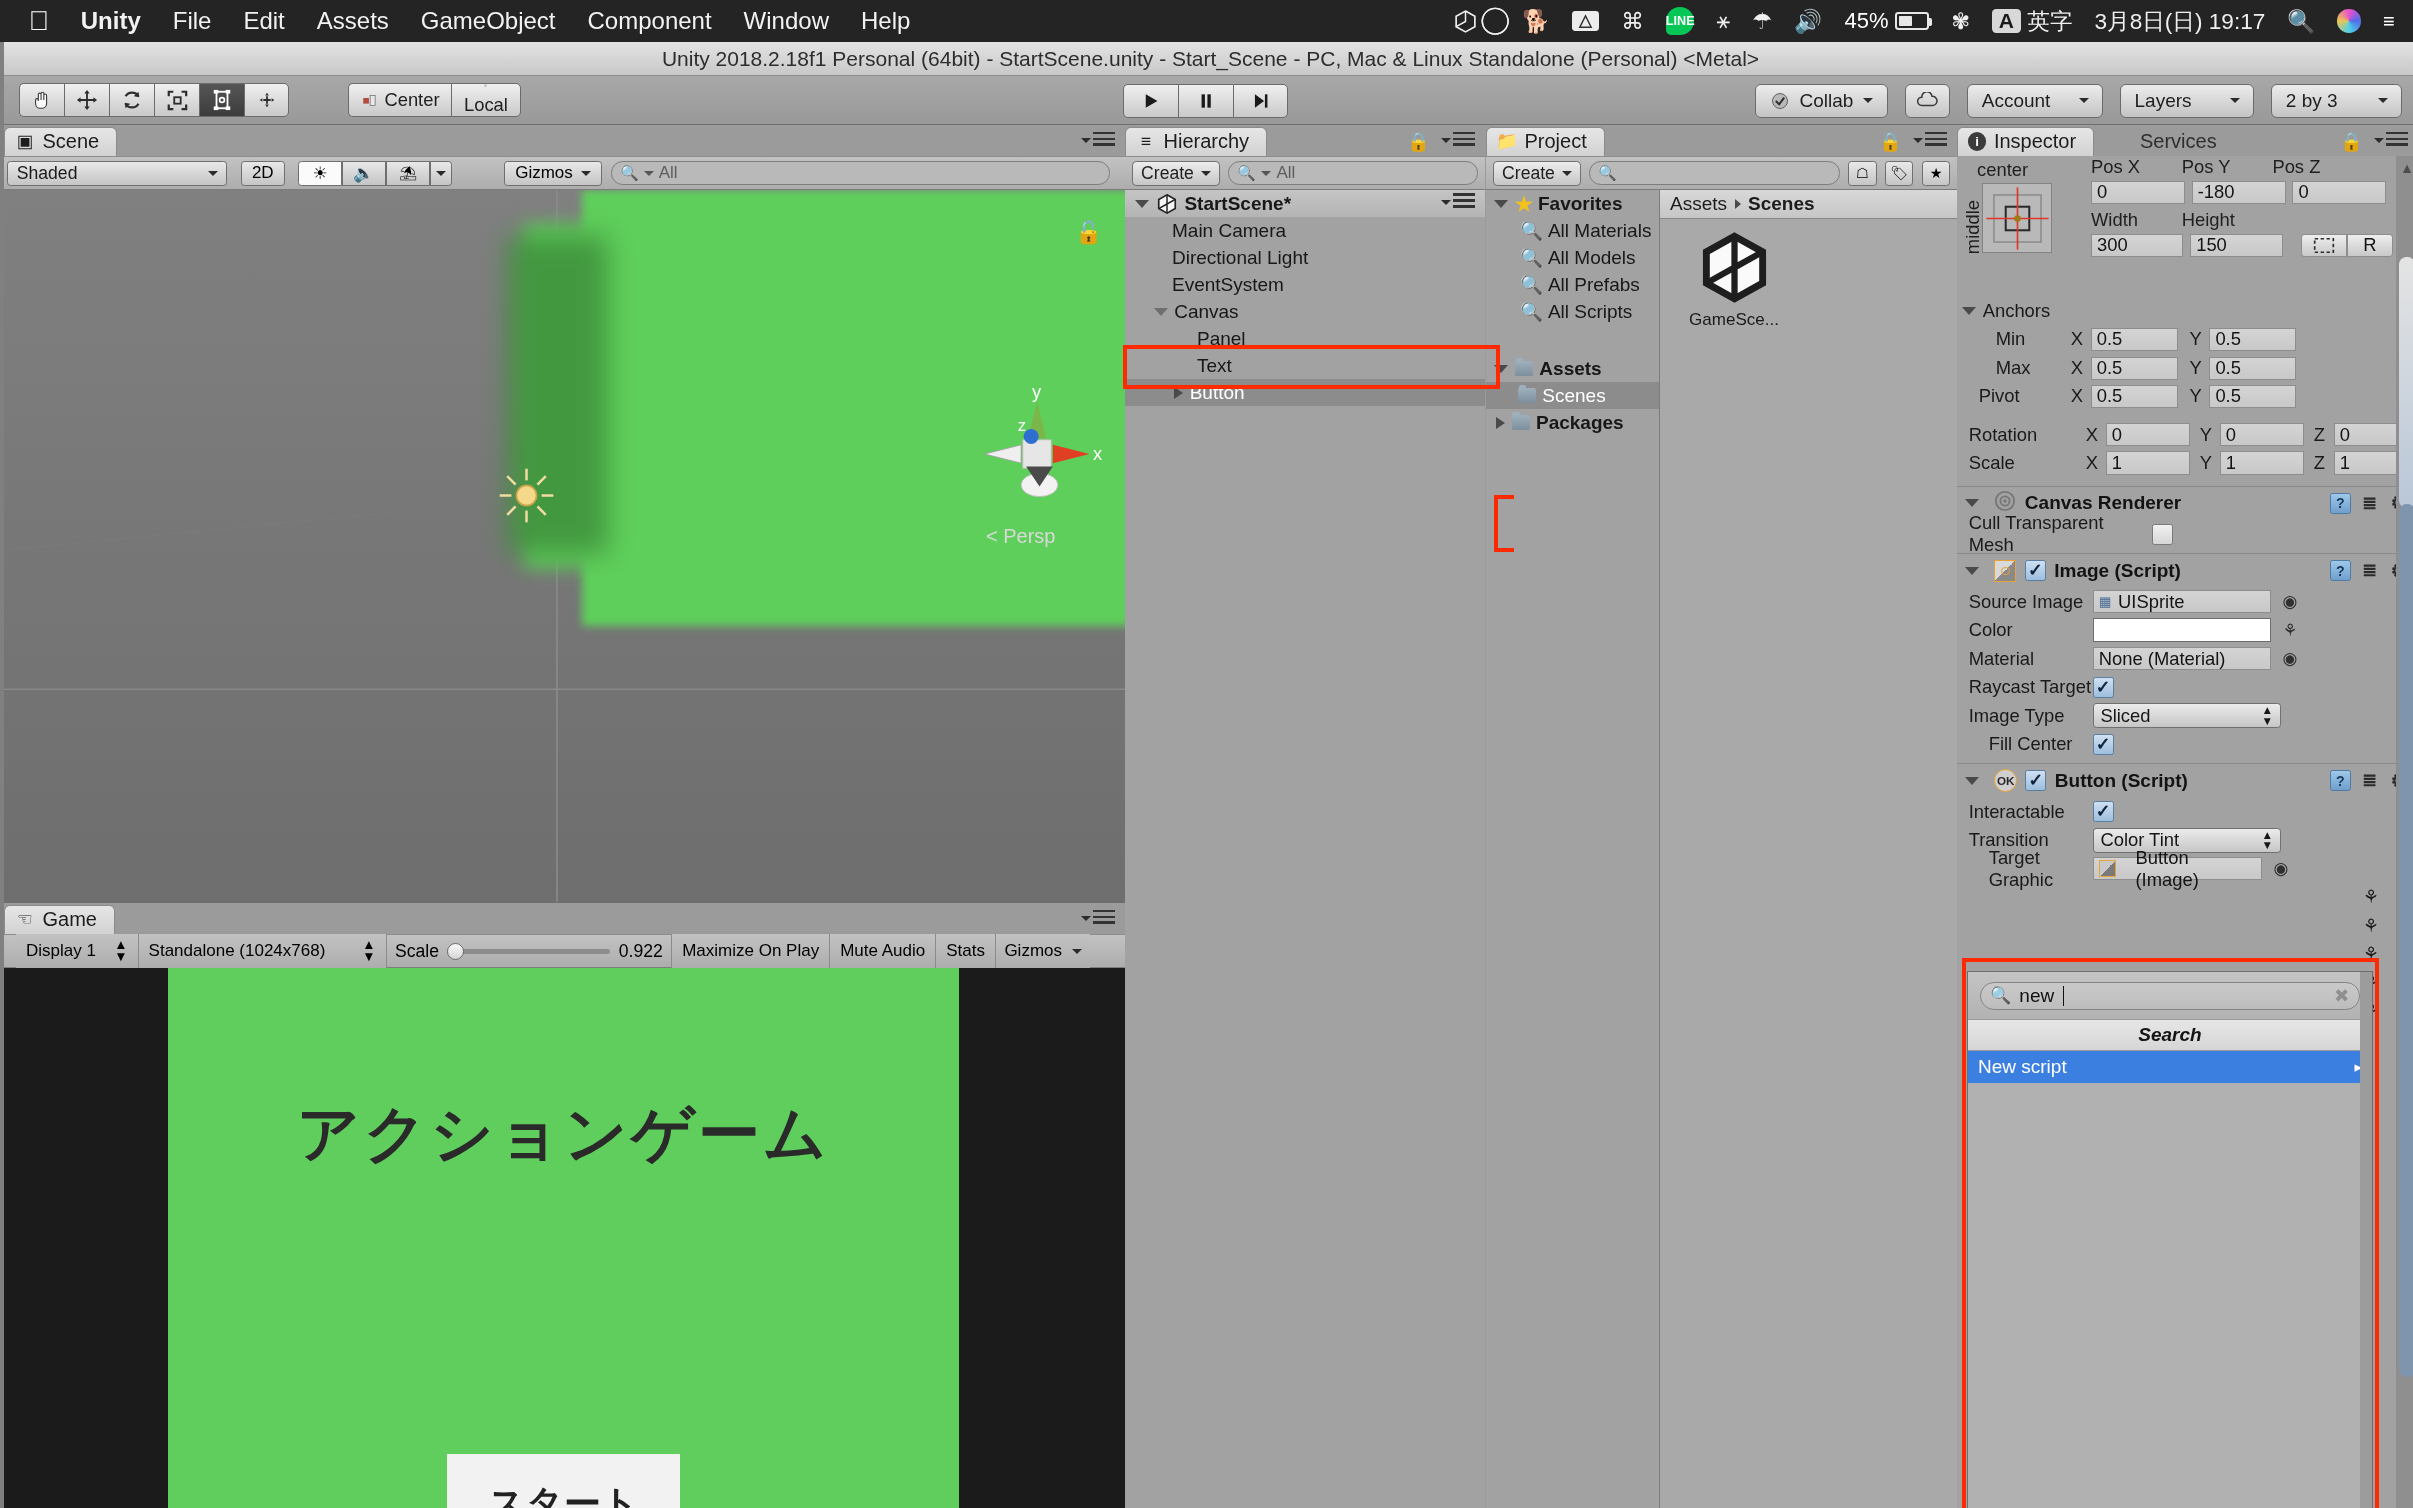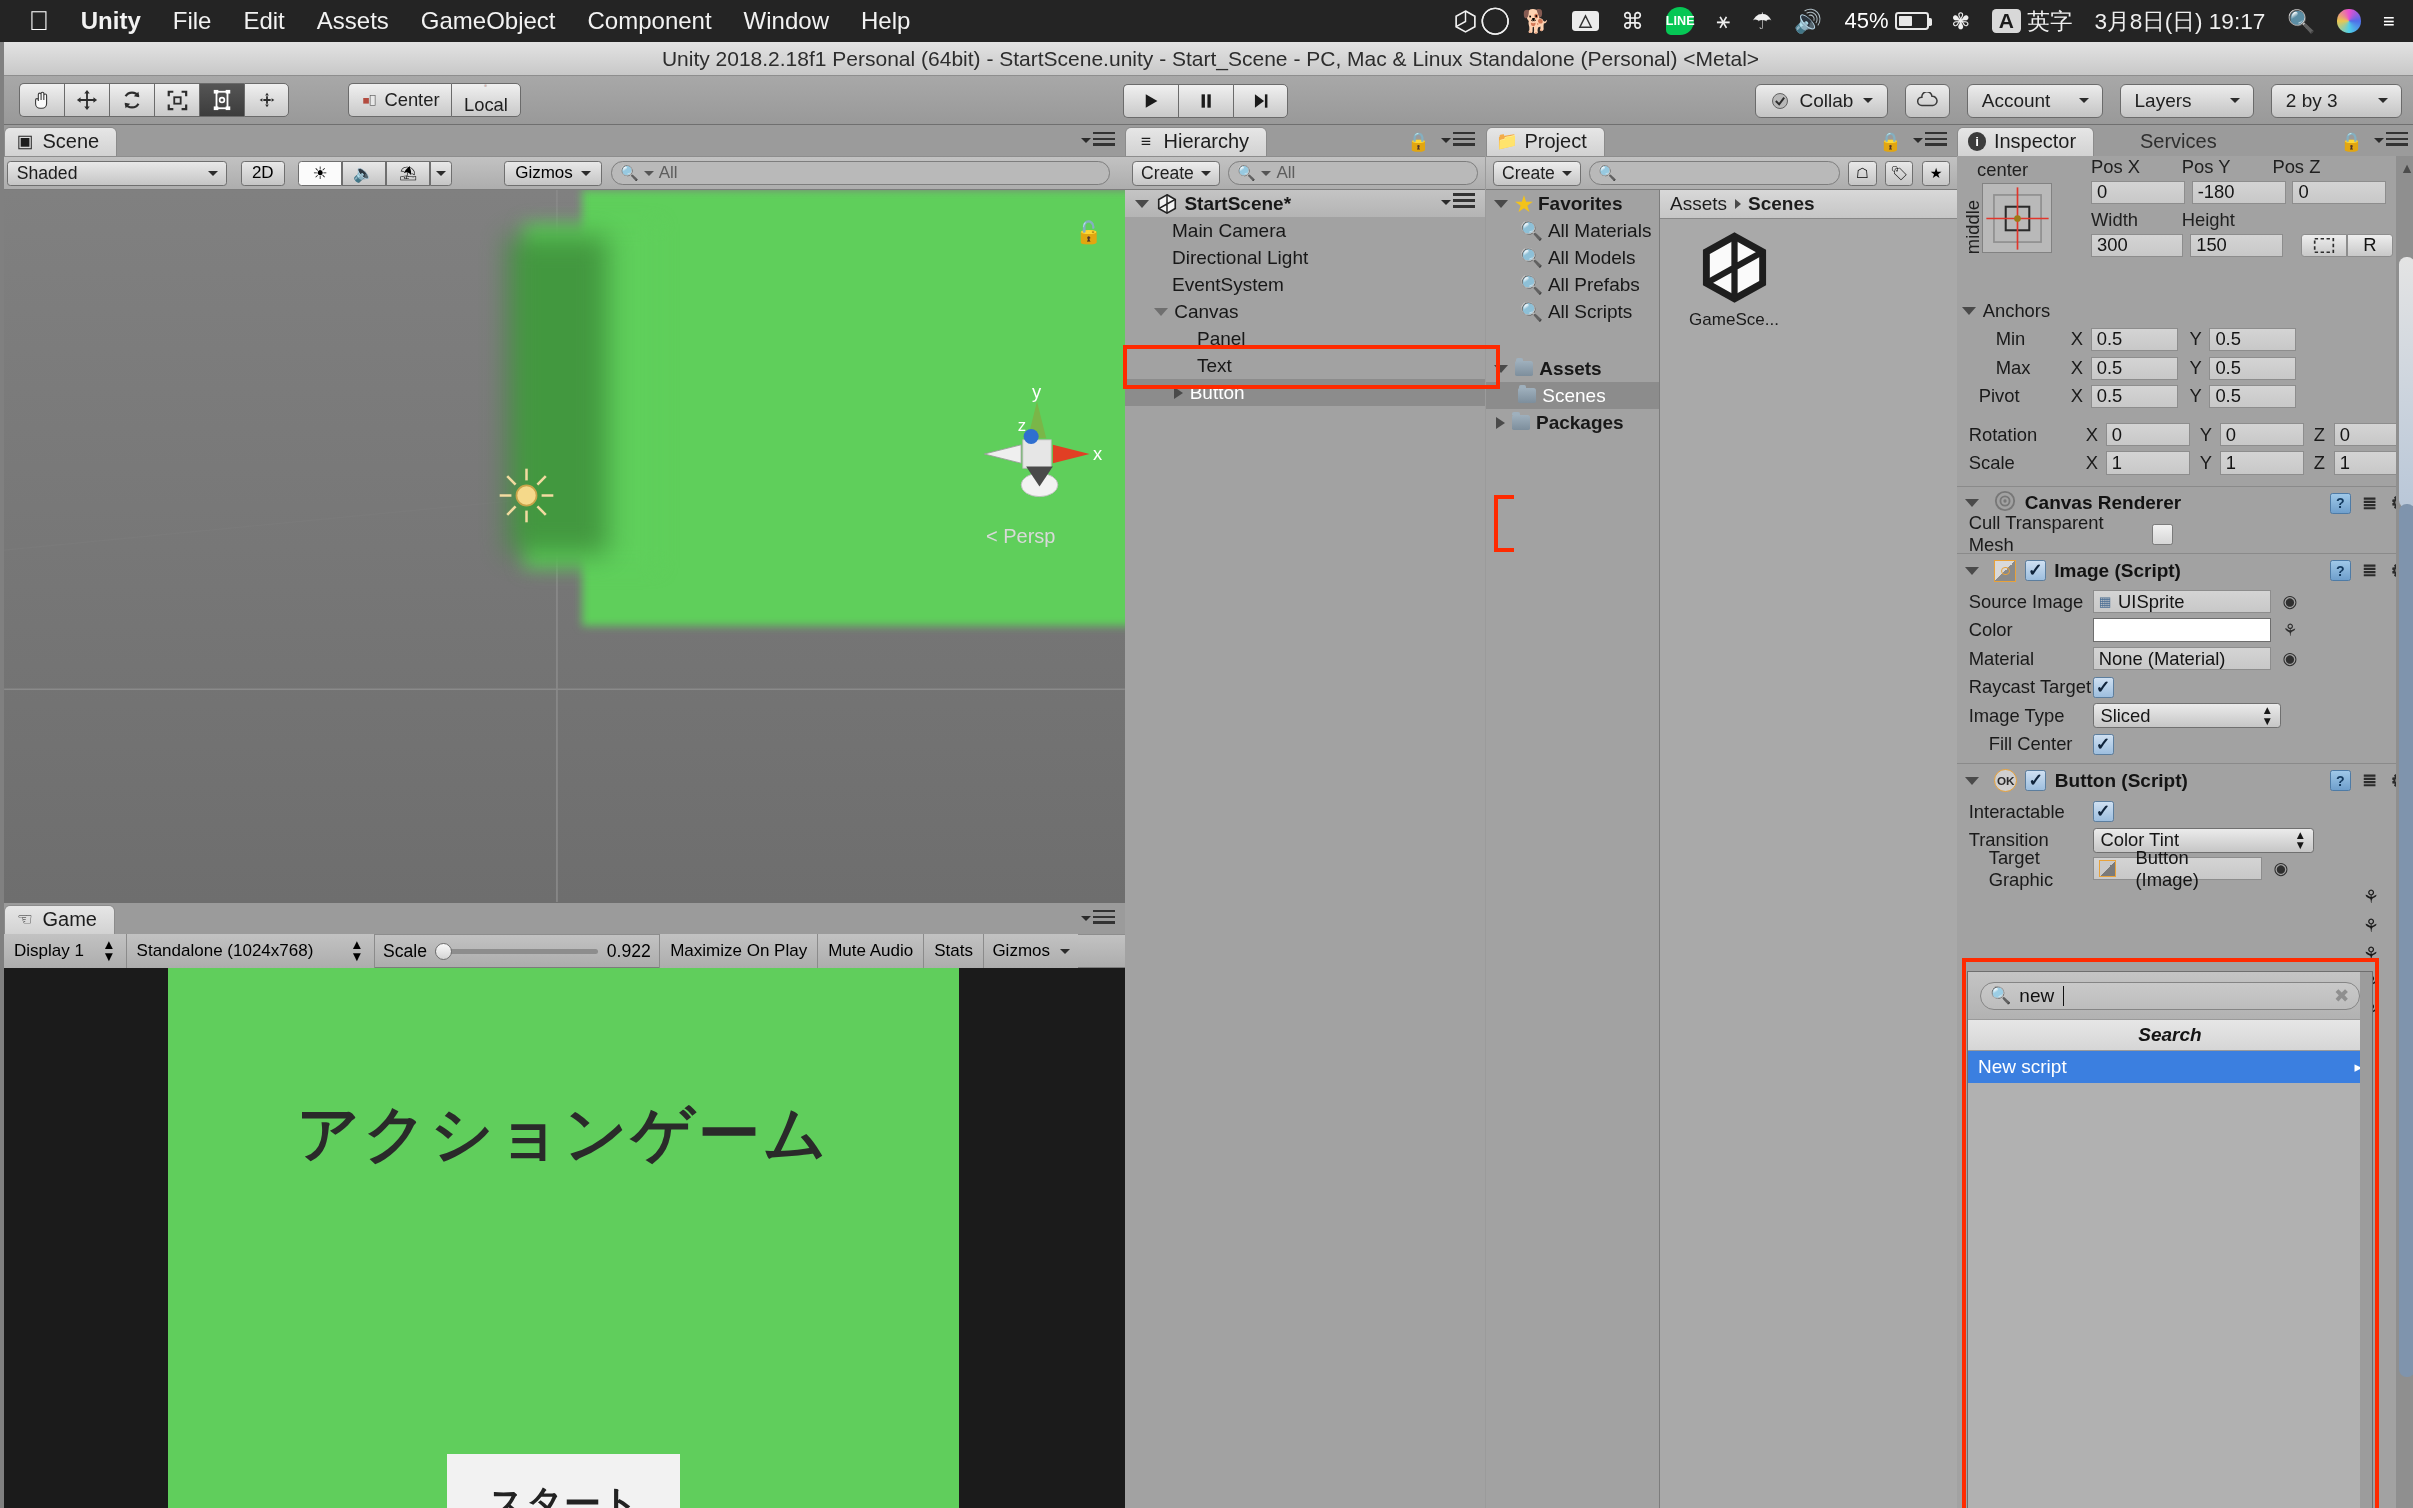--- a/index.html
+++ b/index.html
@@ -455,21 +455,21 @@
         </div>
         <div class="pmenu">
           <span class="caret"></span>
           <span class="bars">
               <div></div>
               <div></div>
               <div></div>
             </span>
         </div>
       </div>
-      <div class="subbar" style="gap:0;padding:0;">
+      <div class="subbar" style="gap:0;padding:12px;">
         <div class="sq" style="width:auto;padding:0 10px;height:34px;border:none;border-right:0.8px solid #8b8b8b;background:linear-gradient(#c2c2c2,#adadad);gap:18.4px;">
           <span>Display 1</span>
           <span style="font-size:13.4px;line-height:.9;">▲<br>▼</span>
         </div>
         <div class="sq" style="width:auto;padding:0 10px;height:34px;border:none;border-right:0.8px solid #8b8b8b;background:linear-gradient(#c2c2c2,#adadad);gap:37px;min-width:243px;justify-content:space-between;">
           <span>Standalone (1024x768)</span>
           <span style="font-size:13.4px;line-height:.9;">▲<br>▼</span>
         </div>
         <div style="display:flex;align-items:center;gap:8.4px;padding:0 8.4px;">
           <span style="font-size:17.6px;">Scale</span>
@@ -854,21 +854,21 @@
               <span class="iconpre">≣</span>
               <span class="icongear">⚙</span>
             </span>
           </div>
           <div class="irow">
             <span class="ilabel">Interactable</span>
             <span class="cb">✓</span>
           </div>
           <div class="irow">
             <span class="ilabel">Transition</span>
-            <span class="selbox" style="width:221px;">
+            <span class="selbox" style="width:188px;">
               <span>Color Tint</span>
               <span style="font-size:11.7px;line-height:.9;">▲<br>▼</span>
             </span>
           </div>
           <div class="irow">
             <span class="ilabel" style="padding-left:20px;">Target Graphic</span>
             <span class="ifield" style="width:169px;gap:20px;">
               <span style="width:17px;height:17px;border:1.7px solid #e8a23a;background:linear-gradient(135deg,#c9c9c9 50%,#7a7a7a 50%);"></span>
               <span>Button (Image)</span>
             </span>

